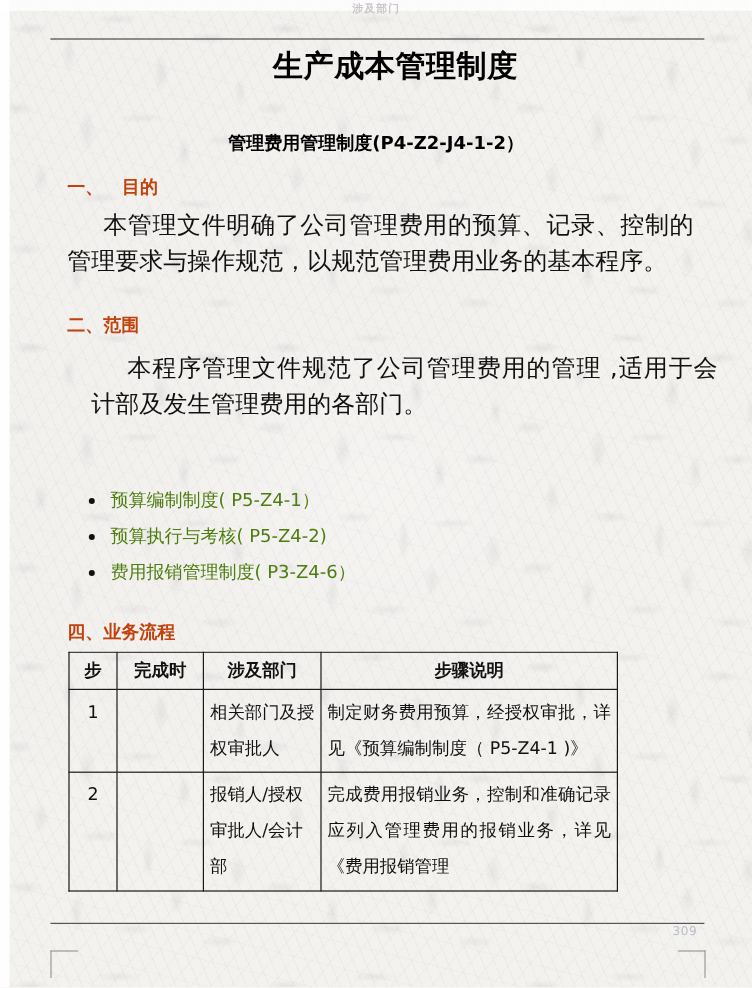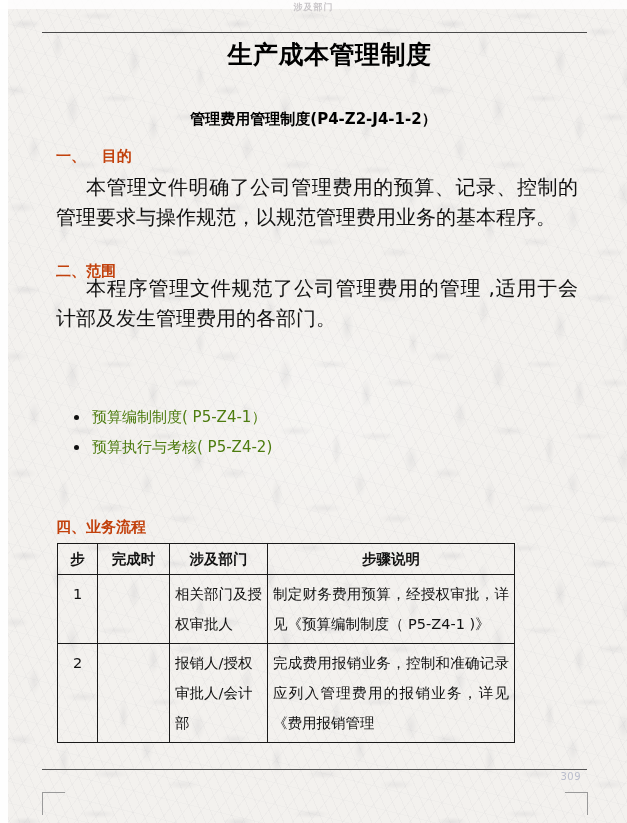--- a/index.html
+++ b/index.html
@@ -289,28 +289,31 @@
     <div class="rule-top"></div>
 
     <div class="doc-title">生产成本管理制度</div>
 
     <div class="doc-subtitle">管理费用管理制度(P4-Z2-J4-1-2）</div>
 
     <div class="section-heading" style="top:147px;">一、   目的</div>
     <div class="body-par" style="top:172px;">本管理文件明确了公司管理费用的预算、记录、控制的管理要求与操作规范，以规范管理费用业务的基本程序。</div>
 
     <div class="section-heading" style="top:262px;">二、范围</div>
-    <div class="body-par" style="top:273px;">本程序管理文件规范了公司管理费用的管理 ,适用于会计部及发生管理费用的各部门。</div>
+    <div class="body-par" style="top:291px;margin-left:20px;">本程序管理文件规范了公司管理费用的管理 ,适用于会计部及发生管理费用的各部门。</div>
 
     <ul class="bullet-list" style="top:402px;">
       <li>
         <span>预算编制制度( P5-Z4-1）</span>
       </li>
       <li>
         <span>预算执行与考核( P5-Z4-2)</span>
+      </li>
+      <li>
+        <span>费用报销管理制度( P3-Z4-6）</span>
       </li>
     </ul>
 
     <div class="section-heading" style="top:518px;">四、业务流程</div>
 
     <div id="table-clip">
       <table id="flow-table">
         <colgroup>
           <col class="col-step">
             <col class="col-time">

